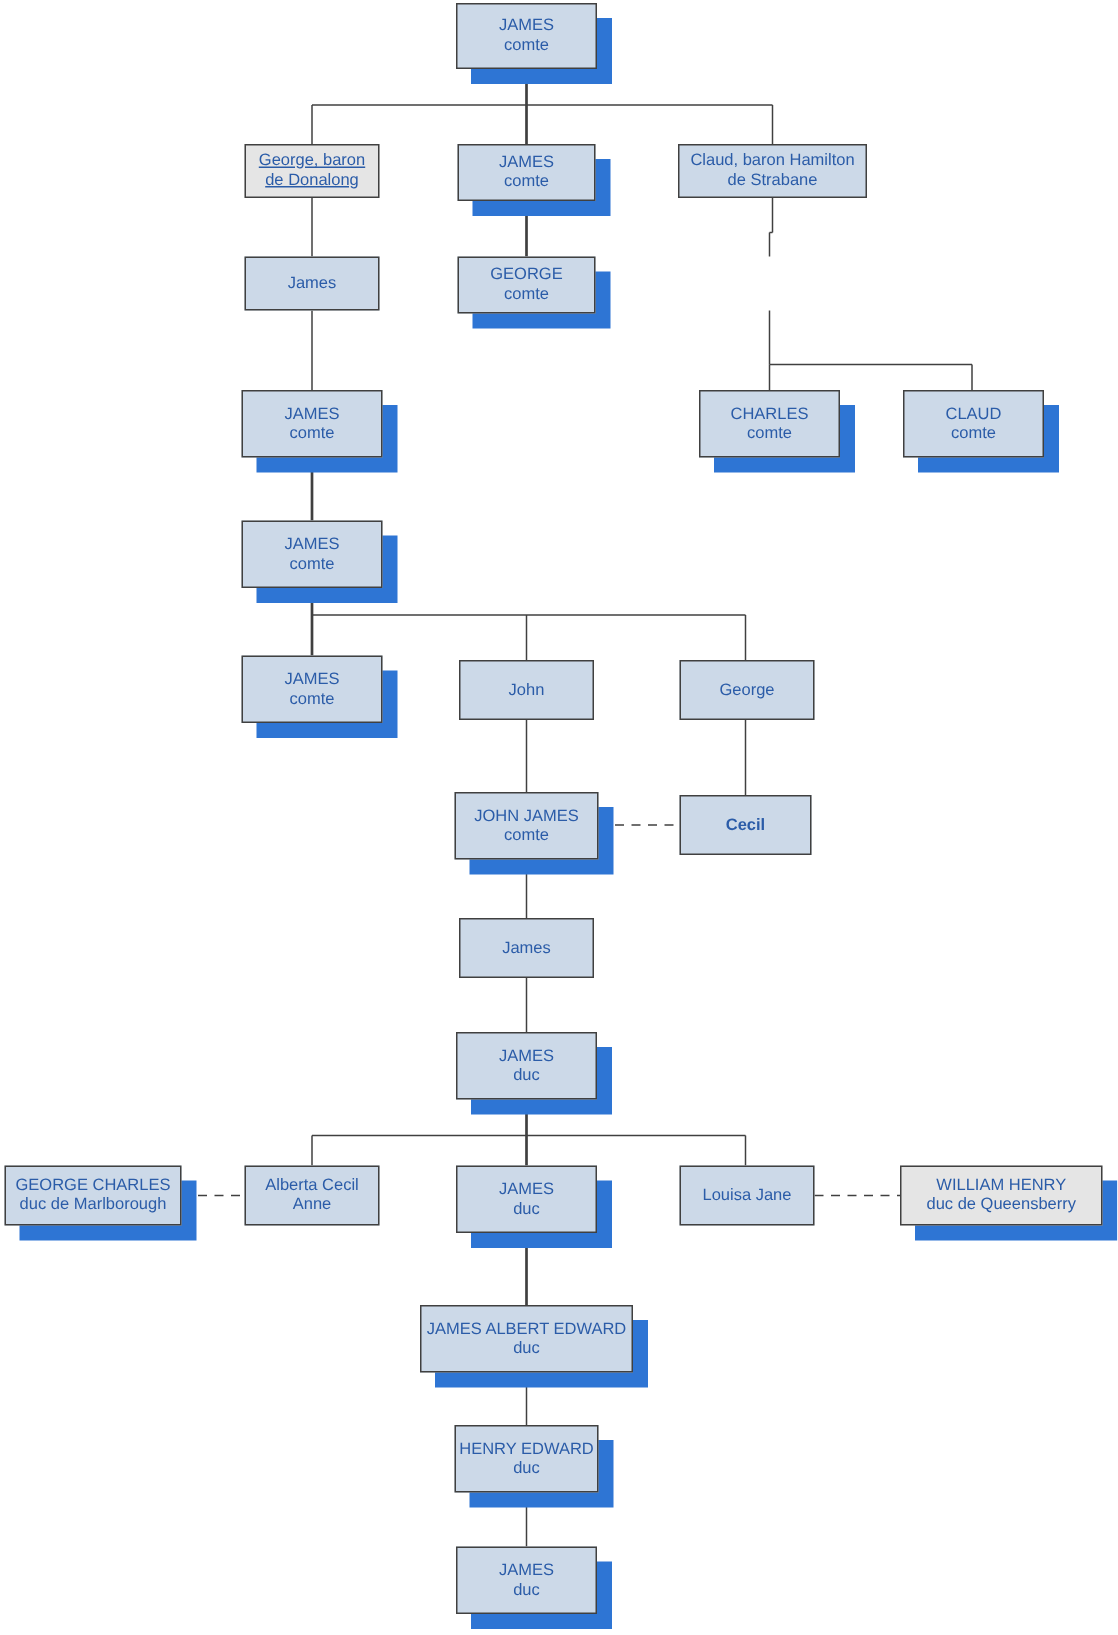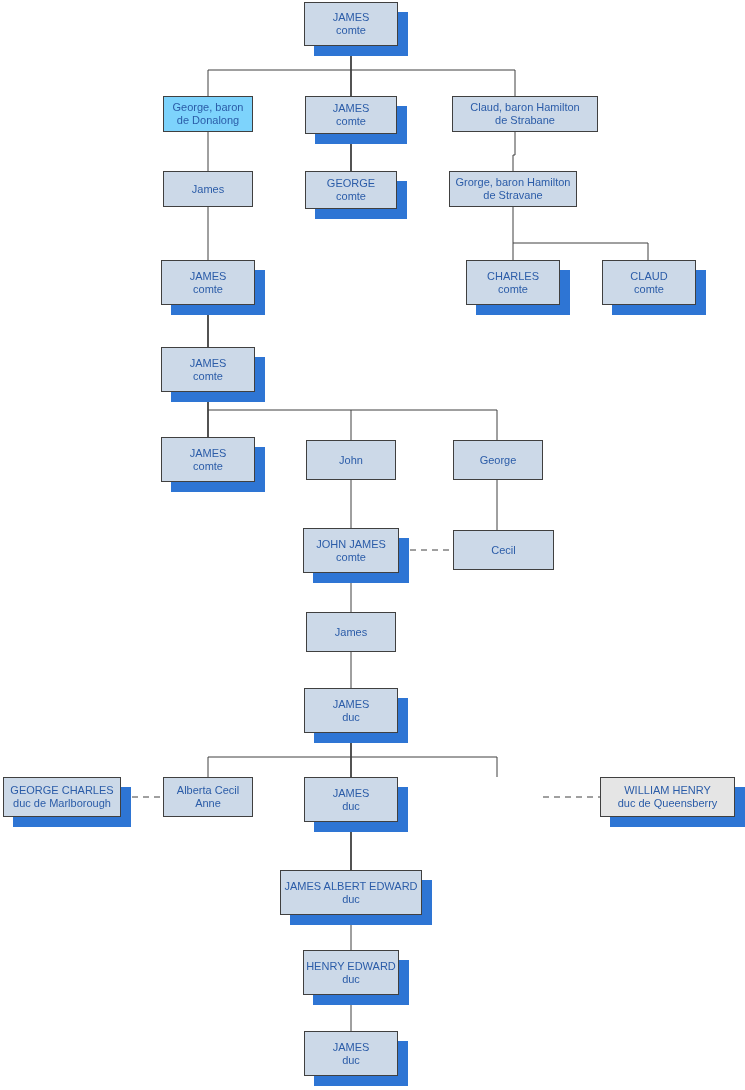--- a/index.html
+++ b/index.html
@@ -118,56 +118,50 @@
     </svg>
   <div id="node-layer">
       <div class="node" style="left: 304px; top: 2px; width: 94px; height: 44px;">
         <div class="node-shadow" style="background: rgb(46, 117, 212);"></div>
         <div class="node-box" style="background: rgb(204, 217, 232); border-color: rgb(64, 64, 64); color: rgb(43, 92, 168);">
           <span class="node-line1">JAMES</span>
           <span class="node-line2">comte</span>
         </div>
       </div>
       <div class="node" style="left: 163px; top: 96px; width: 90px; height: 36px;">
-        <div class="node-box" style="background: #7dd3fc; border-color: rgb(64, 64, 64); color: rgb(43, 92, 168);">
+        <div class="node-box" style="background: #e5e5e5; border-color: rgb(64, 64, 64); color: rgb(43, 92, 168); text-decoration: underline;">
           <span class="node-line1">George, baron</span>
           <span class="node-line2">de Donalong</span>
         </div>
       </div>
       <div class="node" style="left: 305px; top: 96px; width: 92px; height: 38px;">
         <div class="node-shadow" style="background: rgb(46, 117, 212);"></div>
         <div class="node-box" style="background: rgb(204, 217, 232); border-color: rgb(64, 64, 64); color: rgb(43, 92, 168);">
           <span class="node-line1">JAMES</span>
           <span class="node-line2">comte</span>
         </div>
       </div>
-      <div class="node" style="left: 452px; top: 96px; width: 146px; height: 36px;">
+      <div class="node" style="left: 452px; top: 96px; width: 126px; height: 36px;">
         <div class="node-box" style="background: rgb(204, 217, 232); border-color: rgb(64, 64, 64); color: rgb(43, 92, 168);">
           <span class="node-line1">Claud, baron Hamilton</span>
           <span class="node-line2">de Strabane</span>
         </div>
       </div>
       <div class="node" style="left: 163px; top: 171px; width: 90px; height: 36px;">
         <div class="node-box" style="background: rgb(204, 217, 232); border-color: rgb(64, 64, 64); color: rgb(43, 92, 168);">
           <span class="node-line1">James</span>
         </div>
       </div>
       <div class="node" style="left: 305px; top: 171px; width: 92px; height: 38px;">
         <div class="node-shadow" style="background: rgb(46, 117, 212);"></div>
         <div class="node-box" style="background: rgb(204, 217, 232); border-color: rgb(64, 64, 64); color: rgb(43, 92, 168);">
           <span class="node-line1">GEORGE</span>
           <span class="node-line2">comte</span>
         </div>
       </div>
-      <div class="node" style="left: 449px; top: 171px; width: 128px; height: 36px;">
-        <div class="node-box" style="background: rgb(204, 217, 232); border-color: rgb(64, 64, 64); color: rgb(43, 92, 168);">
-          <span class="node-line1">Grorge, baron Hamilton</span>
-          <span class="node-line2">de Stravane</span>
-        </div>
-      </div>
       <div class="node" style="left: 161px; top: 260px; width: 94px; height: 45px;">
         <div class="node-shadow" style="background: rgb(46, 117, 212);"></div>
         <div class="node-box" style="background: rgb(204, 217, 232); border-color: rgb(64, 64, 64); color: rgb(43, 92, 168);">
           <span class="node-line1">JAMES</span>
           <span class="node-line2">comte</span>
         </div>
       </div>
       <div class="node" style="left: 466px; top: 260px; width: 94px; height: 45px;">
         <div class="node-shadow" style="background: rgb(46, 117, 212);"></div>
         <div class="node-box" style="background: rgb(204, 217, 232); border-color: rgb(64, 64, 64); color: rgb(43, 92, 168);">
@@ -206,21 +200,21 @@
           <span class="node-line1">George</span>
         </div>
       </div>
       <div class="node" style="left: 303px; top: 528px; width: 96px; height: 45px;">
         <div class="node-shadow" style="background: rgb(46, 117, 212);"></div>
         <div class="node-box" style="background: rgb(204, 217, 232); border-color: rgb(64, 64, 64); color: rgb(43, 92, 168);">
           <span class="node-line1">JOHN JAMES</span>
           <span class="node-line2">comte</span>
         </div>
       </div>
-      <div class="node" style="left: 453px; top: 530px; width: 101px; height: 40px;">
+      <div class="node" style="left: 453px; top: 530px; width: 88px; height: 40px; font-weight: bold;">
         <div class="node-box" style="background: rgb(204, 217, 232); border-color: rgb(64, 64, 64); color: rgb(43, 92, 168);">
           <span class="node-line1">Cecil</span>
         </div>
       </div>
       <div class="node" style="left: 306px; top: 612px; width: 90px; height: 40px;">
         <div class="node-box" style="background: rgb(204, 217, 232); border-color: rgb(64, 64, 64); color: rgb(43, 92, 168);">
           <span class="node-line1">James</span>
         </div>
       </div>
       <div class="node" style="left: 304px; top: 688px; width: 94px; height: 45px;">
@@ -241,20 +235,25 @@
         <div class="node-box" style="background: rgb(204, 217, 232); border-color: rgb(64, 64, 64); color: rgb(43, 92, 168);">
           <span class="node-line1">Alberta Cecil</span>
           <span class="node-line2">Anne</span>
         </div>
       </div>
       <div class="node" style="left: 304px; top: 777px; width: 94px; height: 45px;">
         <div class="node-shadow" style="background: rgb(46, 117, 212);"></div>
         <div class="node-box" style="background: rgb(204, 217, 232); border-color: rgb(64, 64, 64); color: rgb(43, 92, 168);">
           <span class="node-line1">JAMES</span>
           <span class="node-line2">duc</span>
+        </div>
+      </div>
+      <div class="node" style="left: 453px; top: 777px; width: 90px; height: 40px;">
+        <div class="node-box" style="background: rgb(204, 217, 232); border-color: rgb(64, 64, 64); color: rgb(43, 92, 168);">
+          <span class="node-line1">Louisa Jane</span>
         </div>
       </div>
       <div class="node" style="left: 600px; top: 777px; width: 135px; height: 40px;">
         <div class="node-shadow" style="background: rgb(46, 117, 212);"></div>
         <div class="node-box" style="background: #e5e5e5; border-color: rgb(64, 64, 64); color: rgb(43, 92, 168);">
           <span class="node-line1">WILLIAM HENRY</span>
           <span class="node-line2">duc de Queensberry</span>
         </div>
       </div>
       <div class="node" style="left: 280px; top: 870px; width: 142px; height: 45px;">

